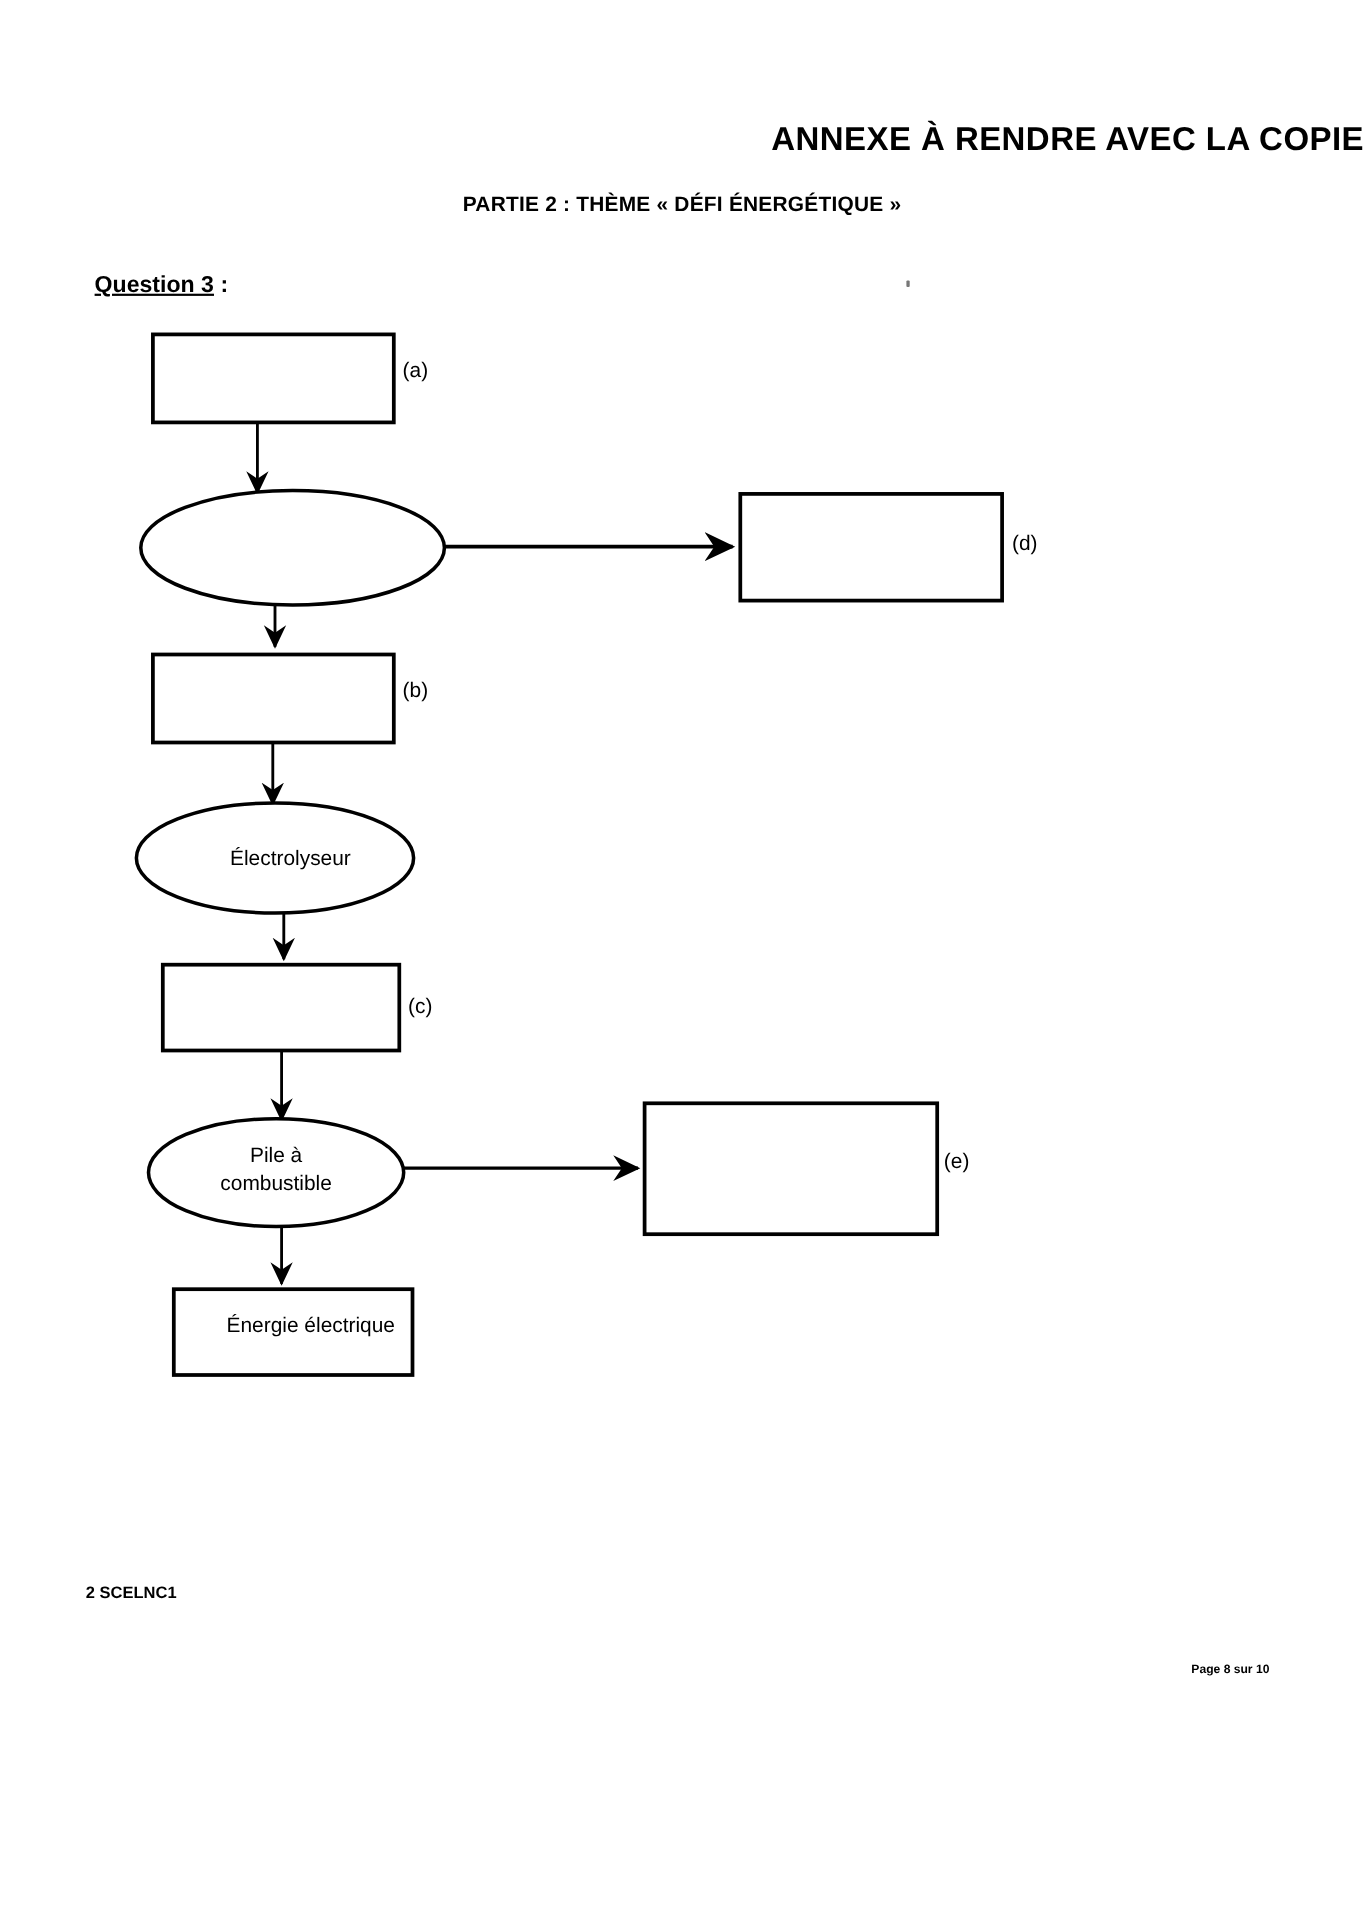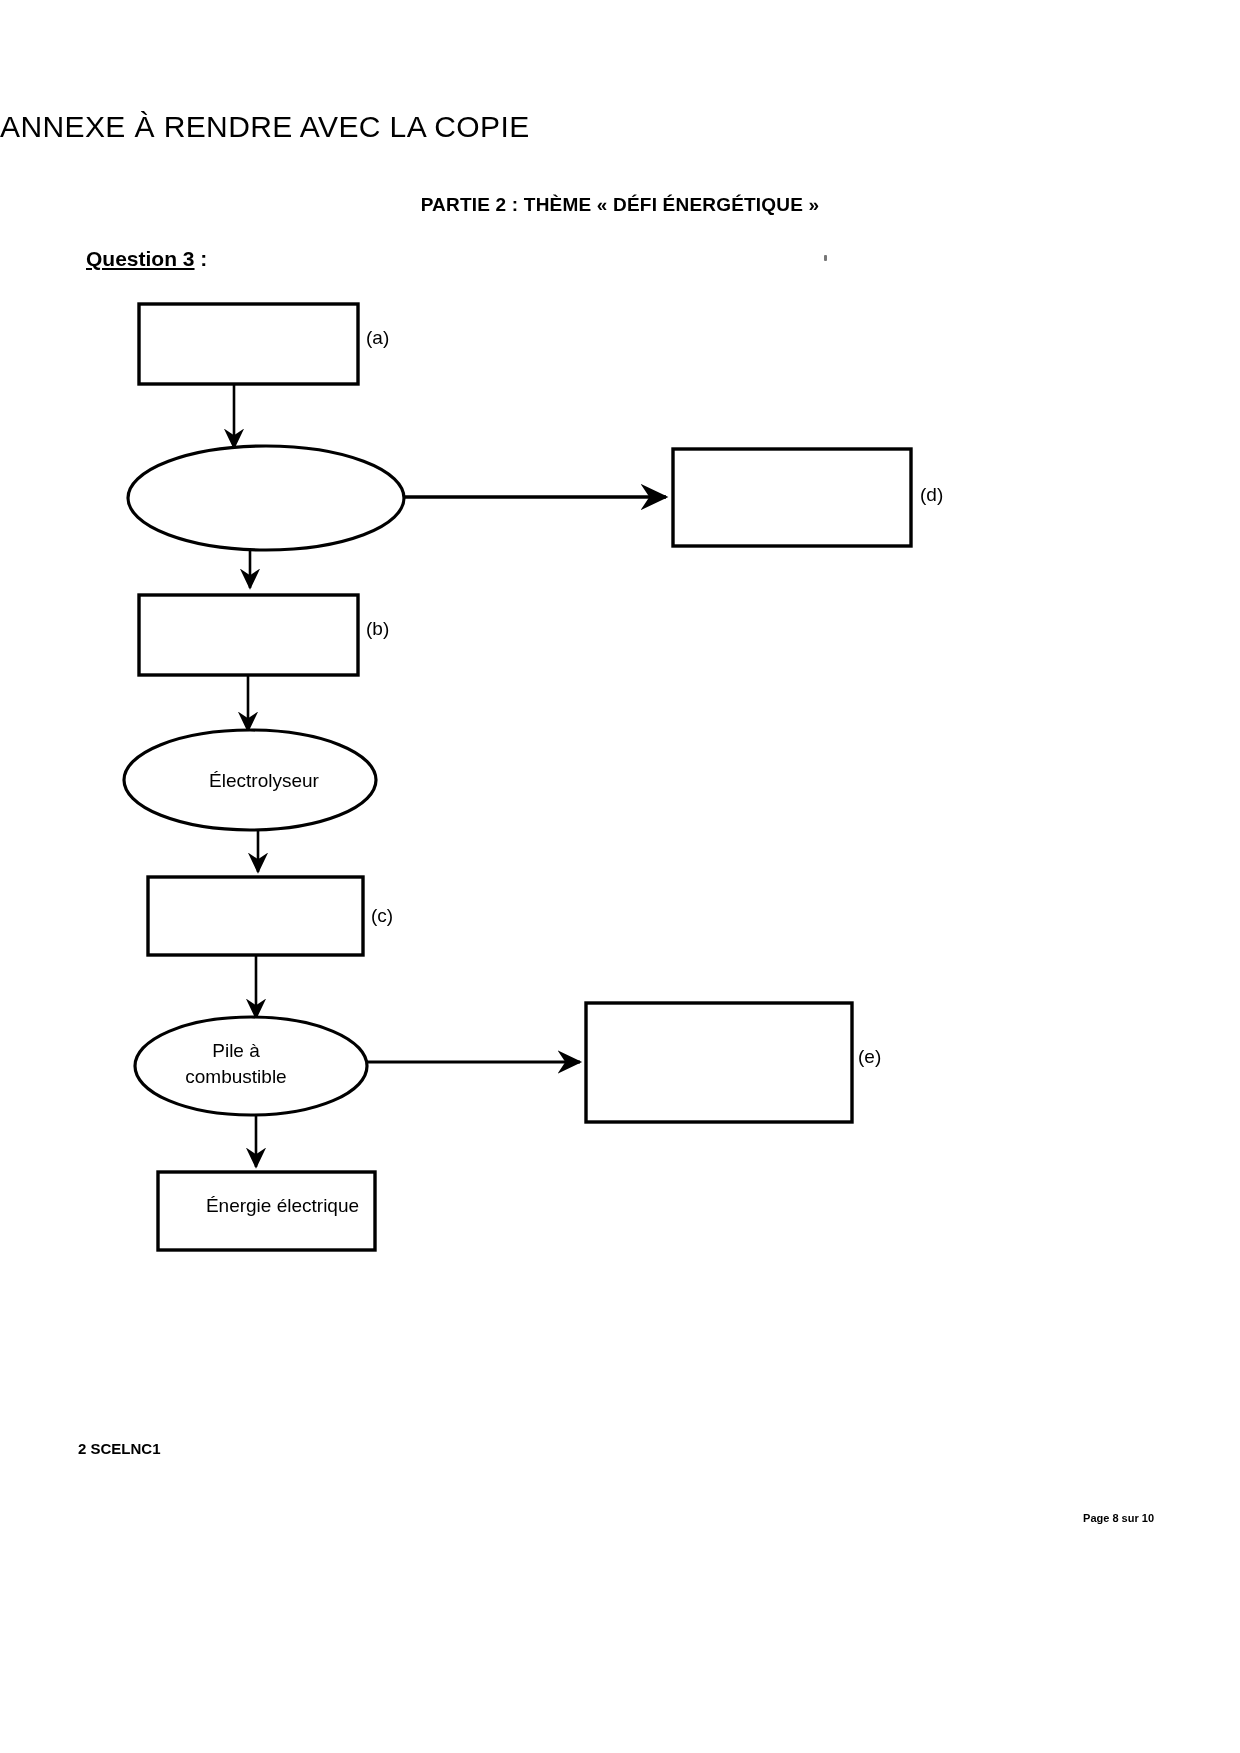--- a/index.html
+++ b/index.html
@@ -21,35 +21,34 @@
     inset: 0;
     background: #ffffff;
   }
 
   
   .doc-title {
     position: absolute;
     top: 110px;
     left: 0;
     width: 1240px;
-    text-align: left;
+    text-align: right;
     font-size: 30px;
-    font-weight: normal;
+    font-weight: bold;
     letter-spacing: 0.4px;
   }
   .doc-subtitle {
     position: absolute;
     top: 176px;
     left: 0;
     width: 1240px;
     text-align: center;
     font-size: 19px;
     font-weight: bold;
     letter-spacing: 0.2px;
-    margin-top: 18px;
   }
   .question-line {
     position: absolute;
     top: 247px;
     left: 86px;
     font-size: 21px;
     font-weight: bold;
   }
   .question-line .q-underline {
     text-decoration: underline;
@@ -163,21 +162,21 @@
 
       <line x1="256" y1="1115" x2="256" y2="1167" stroke="#000000" stroke-width="2.6" marker-end="url(#arrowhead)"></line>
 
       <rect x="158" y="1172" width="217" height="78" fill="#ffffff" stroke="#000000" stroke-width="3.4"></rect>
     </svg>
   </div>
 
 
   <div class="node-label" style="left:124px; top:768px; width:280px;">Électrolyseur</div>
 
-  <div class="node-label" style="left:120px; top:1038px; width:232px;">Pile à
+  <div class="node-label" style="left:135px; top:1038px; width:232px;">Pile à
 combustible</div>
 
   <div class="node-label" style="left:158px; top:1193px; width:217px;margin-left:16px;">Énergie électrique</div>
 
   <div class="tag-label" style="left:366px; top:327px;">(a)</div>
 
   <div class="tag-label" style="left:920px; top:484px;">(d)</div>
 
   <div class="tag-label" style="left:366px; top:618px;">(b)</div>
 

